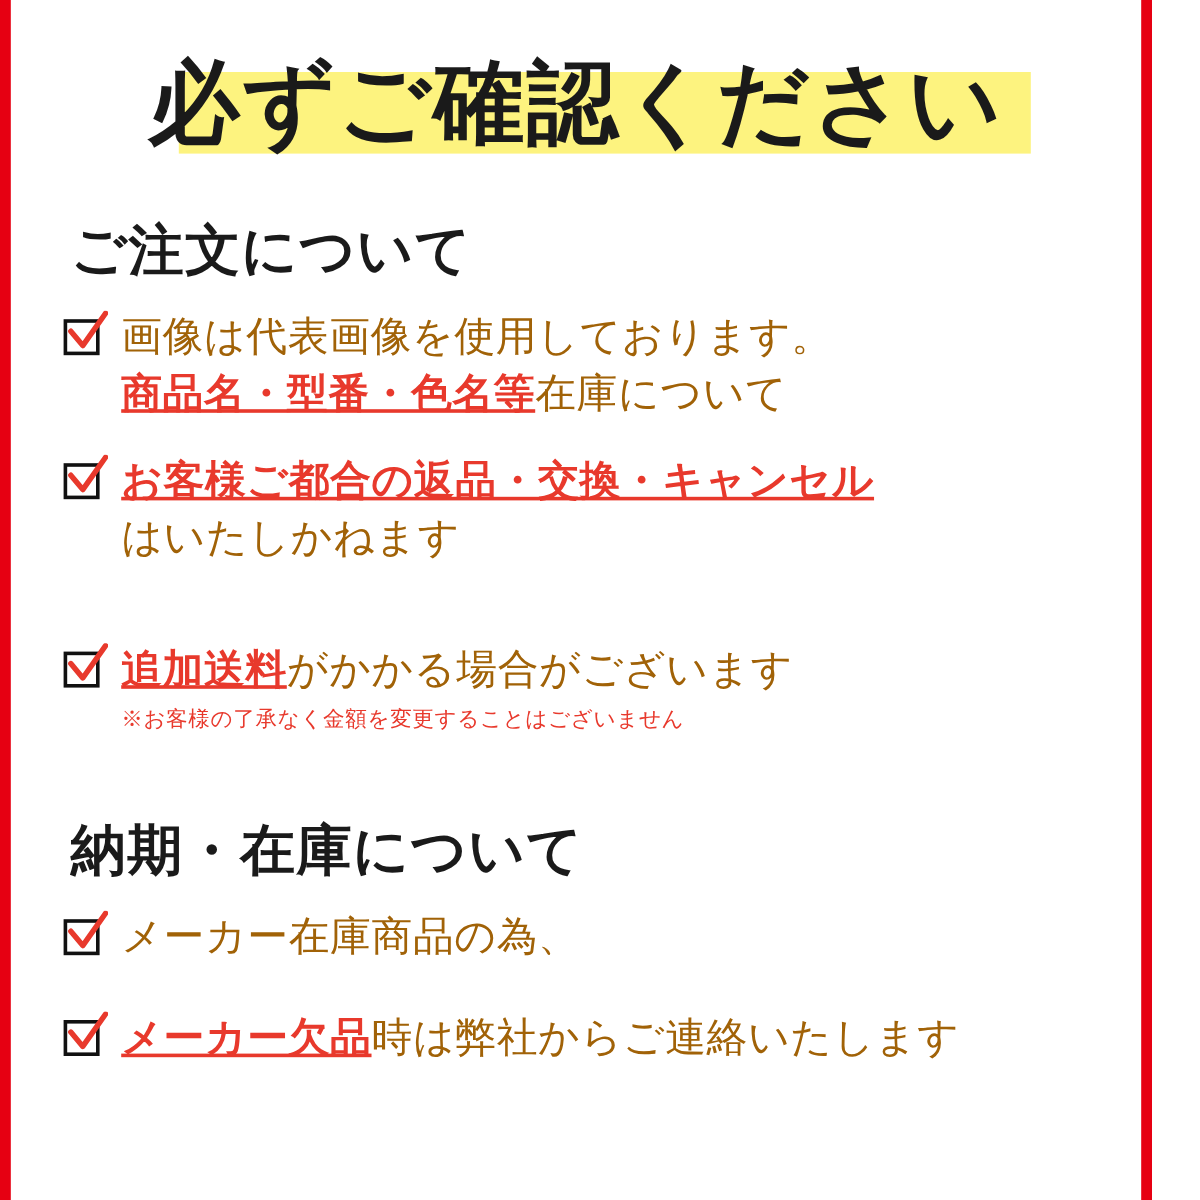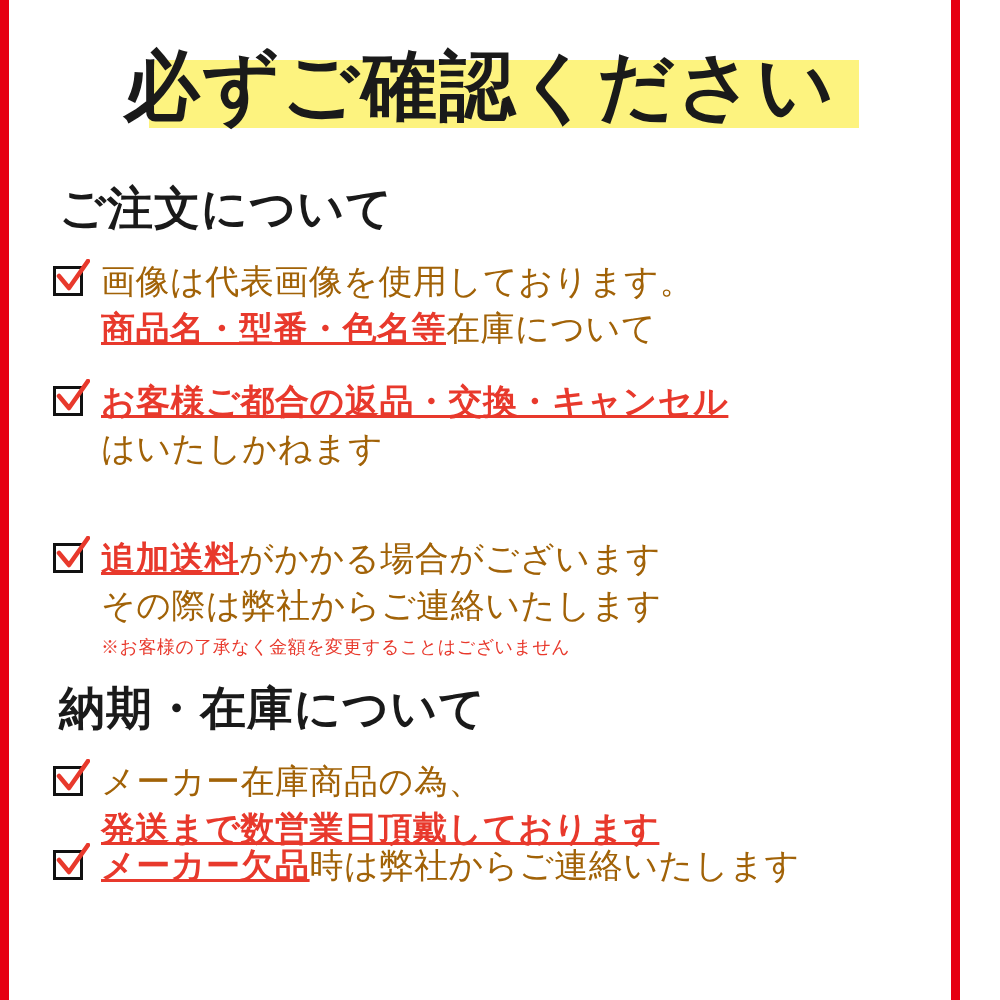--- a/index.html
+++ b/index.html
@@ -174,37 +174,35 @@
 
     <div class="item" style="top:535px;">
       <div class="check">
         <div class="box"></div>
         <svg class="tick" viewBox="0 0 34 36">
           <path d="M3 17 L13 29 L32 2" fill="none" stroke="#e8392c" stroke-width="4.5" stroke-linecap="round" stroke-linejoin="round"></path>
         </svg>
       </div>
       <div class="lines">
         <div class="line"><span class="red bold">追加送料</span><span class="blk">がかかる場合がございます</span></div>
-        <div class="line"><span class="blk">その際は弊社からご連絡いたします</span></div>
         <div class="line small">※お客様の了承なく金額を変更することはございません</div>
       </div>
     </div>
 
     <div class="section-head" id="sec2-head">納期・在庫について</div>
 
     <div class="item" style="top:758px;">
       <div class="check">
         <div class="box"></div>
         <svg class="tick" viewBox="0 0 34 36">
           <path d="M3 17 L13 29 L32 2" fill="none" stroke="#e8392c" stroke-width="4.5" stroke-linecap="round" stroke-linejoin="round"></path>
         </svg>
       </div>
       <div class="lines">
         <div class="line"><span class="blk">メーカー在庫商品の為、</span></div>
-        <div class="line"><span class="red bold">発送まで数営業日頂戴しております</span></div>
       </div>
     </div>
 
     <div class="item" style="top:842px;">
       <div class="check">
         <div class="box"></div>
         <svg class="tick" viewBox="0 0 34 36">
           <path d="M3 17 L13 29 L32 2" fill="none" stroke="#e8392c" stroke-width="4.5" stroke-linecap="round" stroke-linejoin="round"></path>
         </svg>
       </div>

